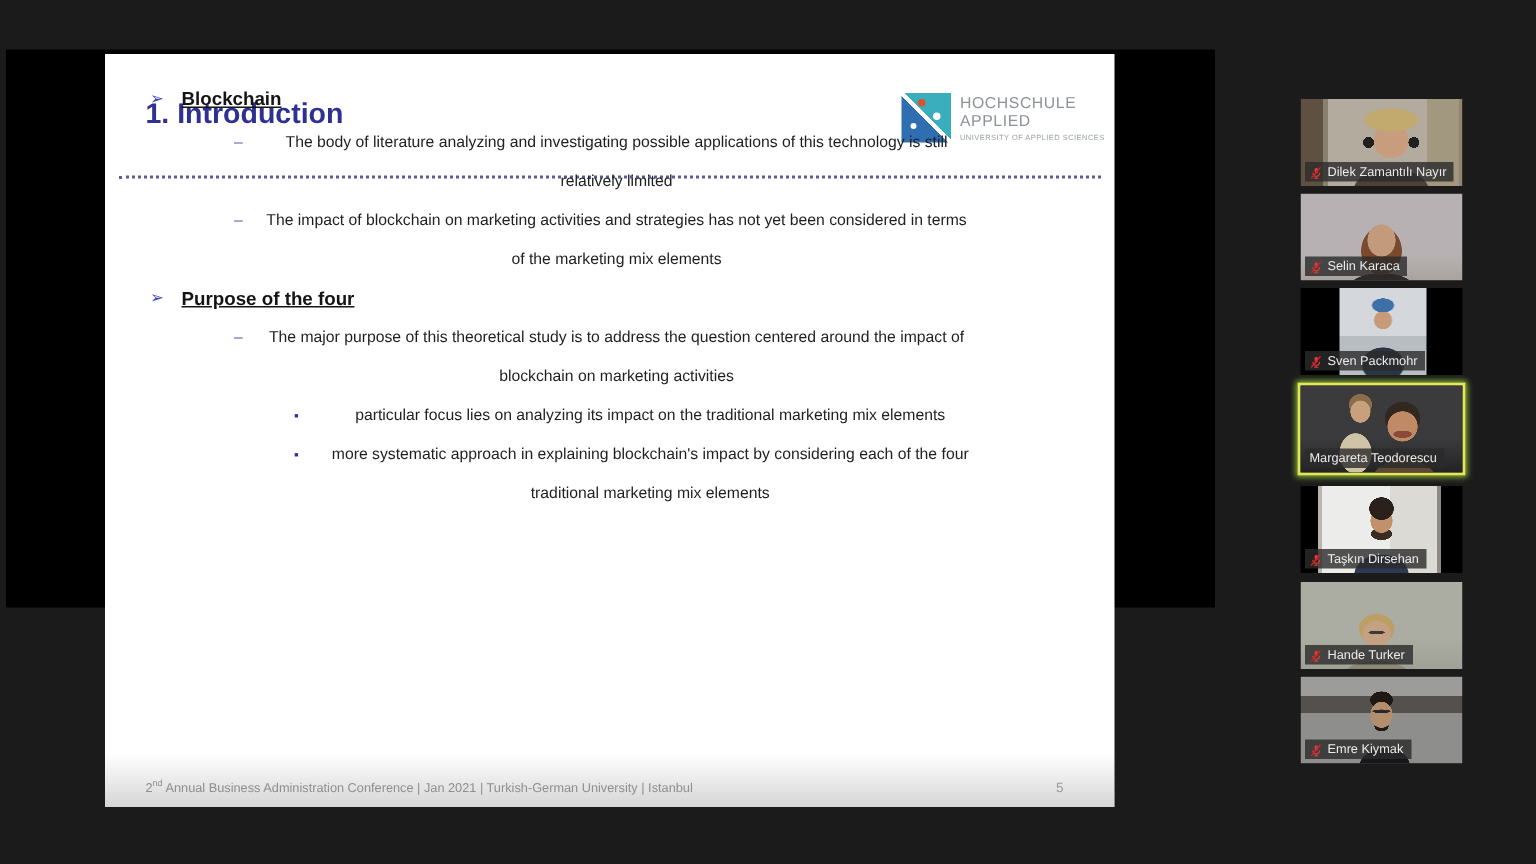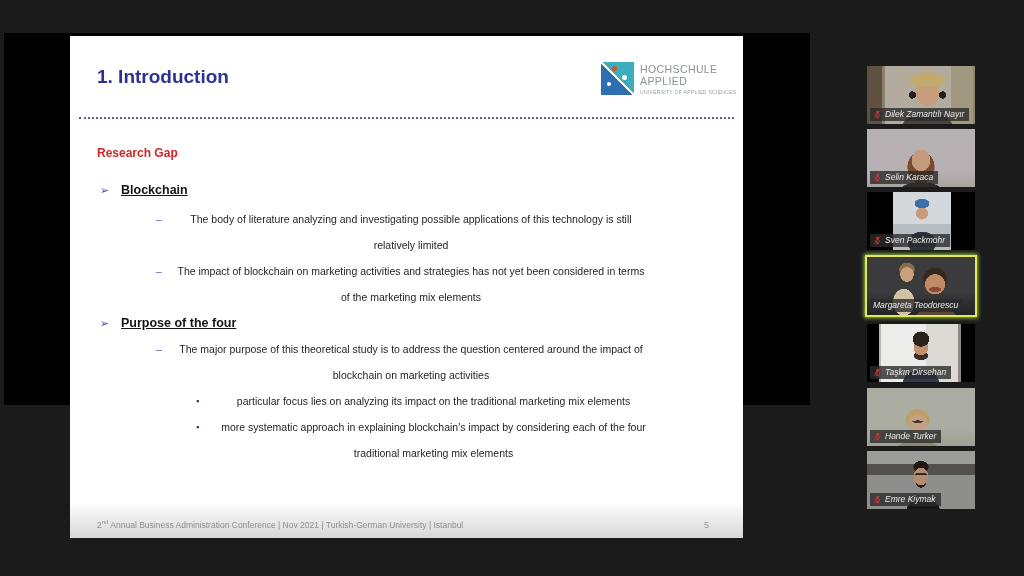--- a/index.html
+++ b/index.html
@@ -104,23 +104,23 @@
     radial-gradient(ellipse 32px 13px at 47% 106%,#8c8873 66%,transparent 68%),
     linear-gradient(#abaca2 0 65%,#9fa096);}
   .art-emre{background:
     radial-gradient(ellipse 10px 2px at 50% 40%,#2a2a2a 58%,transparent 62%),
     radial-gradient(ellipse 11px 13px at 50% 44%,#b28e6e 66%,transparent 68%),
     radial-gradient(ellipse 12px 9px at 50% 27%,#1f1813 62%,transparent 64%),
     radial-gradient(ellipse 8px 6px at 50% 57%,#241b14 58%,transparent 60%),
     radial-gradient(ellipse 25px 18px at 52% 103%,#15151a 66%,transparent 68%),
     linear-gradient(#9c9c9a 0 22%,#54504e 22% 42%,#8e8e8c 42%);}
 
-  .tile-label{position:absolute;left:3px;bottom:3px;display:flex;align-items:center;gap:3px;
+  .tile-label{position:absolute;left:3px;bottom:3px;display:flex;align-items:flex-end;gap:3px;
     background:rgba(42,42,42,.8);color:#ececec;font-size:8.5px;line-height:13px;
-    padding:0 5px 0 3px;max-width:99px;white-space:nowrap;overflow:hidden;font-style:italic;}
+    padding:0 5px 0 3px;max-width:99px;white-space:nowrap;overflow:hidden;}
   .mic{flex:0 0 auto;}
 </style>
 </head>
 <body>
 
 <div class="stage">
 
   <div class="share-area">
     <div class="slide">
 
@@ -136,21 +136,20 @@
         <div class="hsk-text">
           <div class="hsk-line">HOCHSCHULE</div>
           <div class="hsk-line">APPLIED</div>
           <div class="hsk-sub">UNIVERSITY OF APPLIED SCIENCES</div>
         </div>
       </div>
 
       <div class="separator"></div>
 
       <div class="content">
-        <div class="research-gap">Research Gap</div>
 
         <div class="h-row first">
           <span class="arrow">➢</span>
           <span class="h-text">Blockchain</span>
         </div>
         <div class="dash-row first">
           <span class="dash">–</span>
           <p>The body of literature analyzing and investigating possible applications of this technology is still relatively limited</p>
         </div>
         <div class="dash-row">
@@ -173,21 +172,21 @@
         <div class="sq-row">
           <span class="sq">▪</span>
           <p>more systematic approach in explaining blockchain's impact by considering each of the four traditional marketing mix elements</p>
         </div>
       </div>
 
       <div class="bottom-shade"></div>
 
       <div class="slide-footer">
         <div class="footer-left">
-          <span>2</span><sup>nd</sup><span> Annual Business Administration Conference | Nov 2021 | Turkish-German University | Istanbul</span>
+          <span>2</span><sup>nd</sup><span> Annual Business Administration Conference | Jan 2021 | Turkish-German University | Istanbul</span>
         </div>
         <div class="footer-page">5</div>
       </div>
 
     </div>
   </div>
 
   <div>
 
     <div class="tile p1">

